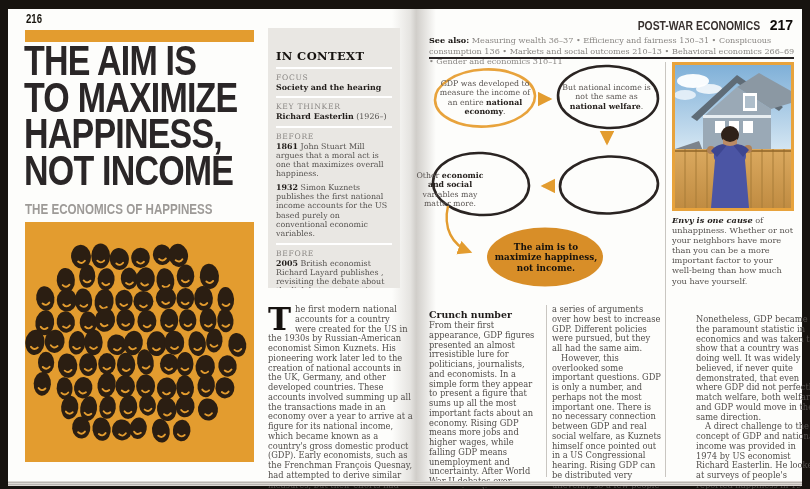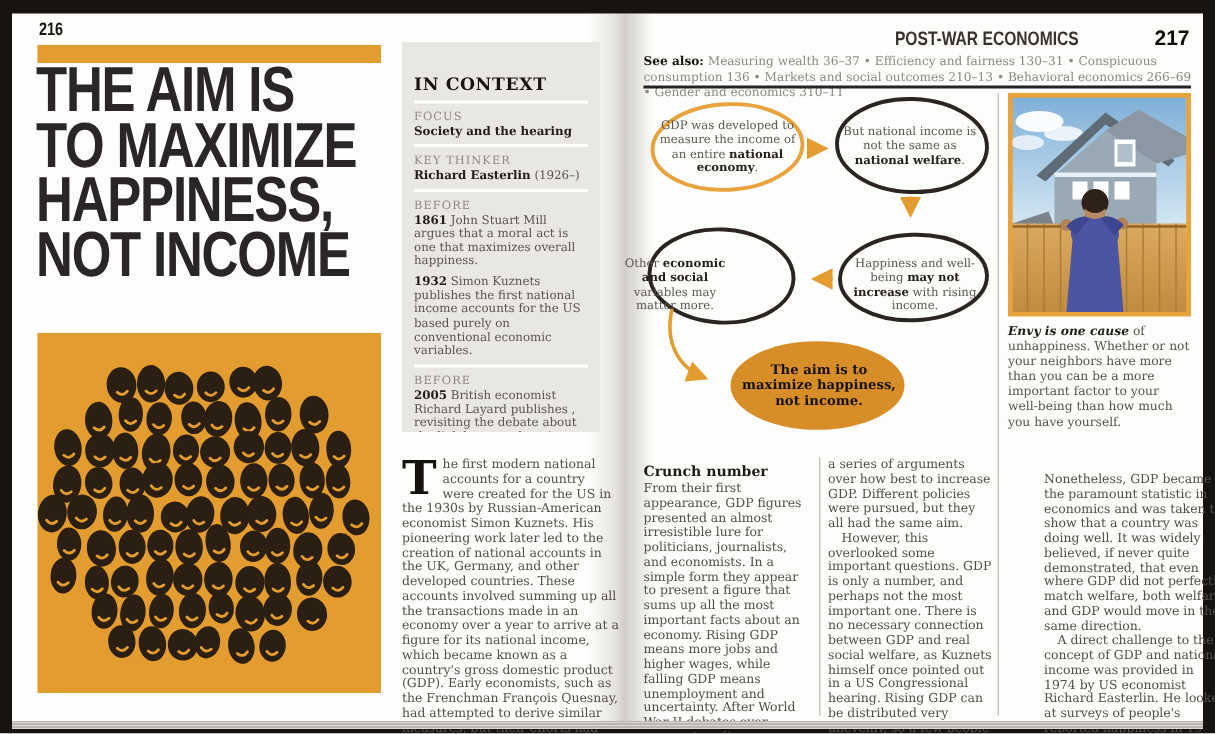--- a/index.html
+++ b/index.html
@@ -31,23 +31,23 @@
   .ic-para{font:400 7.9px/9.3px "DejaVu Serif",serif;color:#565350;margin:0 0 4px 0;}
   .ic-para b{color:#211d1a;}
   .bodytext{font:400 8.3px/9.75px "DejaVu Serif",serif;color:#524e4b;text-align:left;}
   .bodytext p{margin:0;}
   .bodytext p.indent{text-indent:9px;}
   .crunch{font:700 9.4px "DejaVu Serif",serif;color:#1e1a18;margin:4px 0 1px 0;}
   .intro-col{position:absolute;left:260px;top:296px;width:145px;height:175px;}
   .dropcap{float:left;font:700 31px/25px "DejaVu Serif",serif;color:#16120f;margin:2px 4px 0 0;}
 
   
-  .hdr-right{position:absolute;top:8px;right:9px;display:flex;align-items:baseline;gap:24px;}
+  .hdr-right{position:absolute;top:8px;right:9px;display:flex;align-items:baseline;gap:10px;}
   .hdr-title{font:700 13px "Liberation Sans",sans-serif;color:#38312f;letter-spacing:0;}
-  .hdr-num{font:800 14px "Liberation Sans",sans-serif;color:#0e0b09;margin-left:27px;}
+  .hdr-num{font:800 14px "Liberation Sans",sans-serif;color:#0e0b09;}
   .see-also{position:absolute;left:421px;top:26px;width:367px;font:400 8.1px/10.6px "DejaVu Serif",serif;color:#8a8784;}
   .see-also b{color:#16120f;}
   .sa-rule{position:absolute;left:421px;top:48px;width:365px;height:2px;background:#272324;}
   .flow-svg{position:absolute;left:417px;top:51px;}
   .bubble-text{position:absolute;font:400 7.8px/9.4px "DejaVu Serif",serif;color:#5a5552;text-align:center;}
   .bubble-text b{color:#26211e;}
   .concl-text{position:absolute;font:700 8.8px/10.4px "DejaVu Serif",serif;color:#16110c;text-align:center;}
   .vrule{position:absolute;width:1px;background:#c9c6c1;}
   .photo{position:absolute;left:664px;top:53px;width:122px;height:149px;background:#e8a33c;padding:3px;box-sizing:border-box;}
   .caption{position:absolute;left:664px;top:206px;width:122px;font:400 8.2px/10.1px "DejaVu Serif",serif;color:#56524f;}
@@ -64,20 +64,23 @@
     <div class="pagenum-l">
       <span class="cond">216</span>
     </div>
     <div class="bar-top"></div>
     <div class="headline" id="headline">
         <div class="hl-line">THE AIM IS</div>
         <div class="hl-line">TO MAXIMIZE</div>
         <div class="hl-line">HAPPINESS,</div>
         <div class="hl-line">NOT INCOME</div>
       </div>
+    <div class="subtitle">
+      <span class="cond">THE ECONOMICS OF HAPPINESS</span>
+    </div>
 
     <div class="illo">
       <svg id="faces-svg" width="229" height="240">
           <g transform="translate(56.0,34.7) rotate(-6.5)">
             <ellipse cx="0" cy="0" rx="9.9" ry="11.9" fill="#2b1e12"></ellipse>
             <path d="M-3.4,4.5 Q0,8.1 3.4,4.5" stroke="#e39c2f" stroke-width="1.9" fill="none" stroke-linecap="round"></path>
           </g>
           <g transform="translate(75.7,33.9) rotate(-0.6)">
             <ellipse cx="0" cy="0" rx="9.4" ry="12.5" fill="#2b1e12"></ellipse>
             <path d="M-3.4,4.7 Q0,8.3 3.4,4.7" stroke="#e39c2f" stroke-width="1.9" fill="none" stroke-linecap="round"></path>
@@ -434,21 +437,20 @@
       <ellipse cx="184" cy="125" rx="49" ry="28.5" fill="none" stroke="#2a2422" stroke-width="2.6" transform="rotate(-2 184 125)"></ellipse>
       <ellipse cx="56" cy="124" rx="48" ry="31" fill="none" stroke="#2a2422" stroke-width="2.6" transform="rotate(3 56 124)"></ellipse>
       <line x1="113" y1="39" x2="125" y2="39" stroke="#e39c2f" stroke-width="2.4" marker-end="url(#ah)"></line>
       <line x1="182" y1="71" x2="182" y2="83" stroke="#e39c2f" stroke-width="2.4" marker-end="url(#ah)"></line>
       <line x1="130" y1="126" x2="118" y2="126" stroke="#e39c2f" stroke-width="2.4" marker-end="url(#ah)"></line>
       <path d="M23,146 C18,168 27,185 45,192" fill="none" stroke="#e39c2f" stroke-width="2.4" marker-end="url(#ah)"></path>
       <ellipse cx="120" cy="197" rx="58" ry="29.5" fill="#d88e28"></ellipse>
     </svg>
     <div class="bubble-text" style="left:429px;top:70px;width:96px;">GDP was developed to measure the income of an entire <b>national economy</b>.</div>
     <div class="bubble-text" style="left:553px;top:74px;width:91px;">But national income is not the same as <b>national welfare</b>.</div>
-    <div class="bubble-text" style="left:554px;top:162px;width:96px;">Happiness and well-being <b>may not increase</b> with rising income.</div>
     <div class="bubble-text" style="left:402px;top:162px;width:80px;">Other <b>economic and social</b> variables may matter more.</div>
     <div class="concl-text" style="left:482px;top:233px;width:112px;">The aim is to maximize happiness, not income.</div>
 
     <div class="photo">
       <svg width="116" height="143" viewBox="0 0 116 143">
         <defs>
           <linearGradient id="sky" x1="0" y1="0" x2="0" y2="1">
             <stop offset="0" stop-color="#7fb0d8"></stop>
               <stop offset="1" stop-color="#d9e9f4"></stop>
           </linearGradient>

